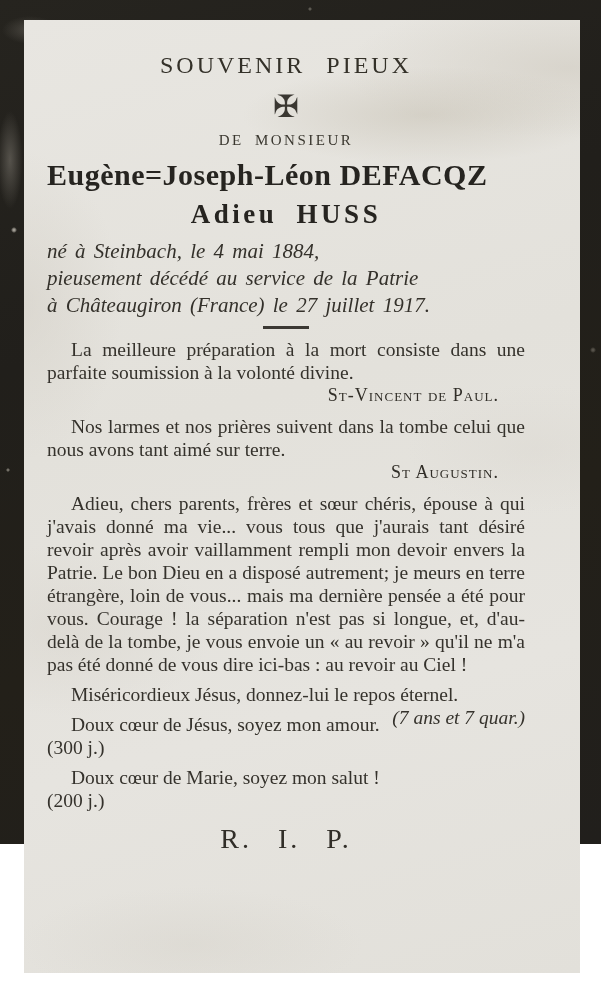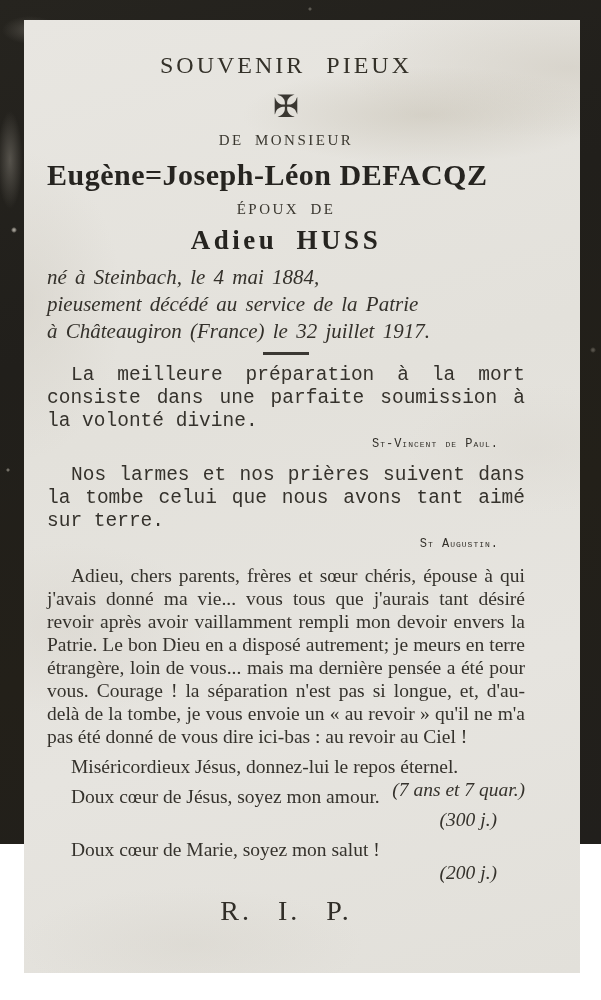--- a/index.html
+++ b/index.html
@@ -98,39 +98,37 @@
     margin: 0;
     font-size: 19.5px; line-height: 23px;
     text-align: justify;
     text-indent: 24px;
     color: #35322c;
   }
   .attribution {
     margin: 0 26px 0 0;
     text-align: right;
     font-variant: small-caps;
-    font-size: 12px; line-height: 22px;
+    font-size: 18px; line-height: 22px;
     letter-spacing: 1px;
     color: #312e28;
   }
-  .quote { margin-top: 0; font-family: Liberation Mono, monospace; }
+  .quote { margin-top: 0; }
   .quote + .quote { margin-top: 9px; }
   .farewell { margin-top: 9px; }
   .prayers { margin-top: 5px; }
   .prayer { margin-top: 7px; }
   .indulgence-float {
     float: right;
     font-style: italic;
     text-indent: 0;
   }
   .indulgence-line {
     margin: 0;
-    text-align: right;
     padding-right: 28px;
-    font-style: italic;
     font-size: 19.5px; line-height: 23px;
     color: #35322c;
   }
   .rip {
     margin: 11px 0 0;
     text-align: center;
     font-size: 28px;
     letter-spacing: 3px; word-spacing: 16px;
     color: #312e28;
   }
@@ -143,28 +141,27 @@
 
     <h1 class="title">SOUVENIR PIEUX</h1>
 
     <div class="cross">✠</div>
 
 
     <p class="caps-line">DE MONSIEUR</p>
 
     <h2 class="name">Eugène=Joseph-Léon DEFACQZ</h2>
 
-    <p class="caps-line">ÉPOUX DE</p>
 
     <h3 class="spouse">Adieu HUSS</h3>
 
     <div class="vitals">
       <p class="vital">né à Steinbach, le 4 mai 1884,</p>
       <p class="vital">pieusement décédé au service de la Patrie</p>
-      <p class="vital">à Châteaugiron (France) le 32 juillet 1917.</p>
+      <p class="vital">à Châteaugiron (France) le 27 juillet 1917.</p>
     </div>
 
     <hr class="divider">
 
     <div class="quote">
       <p class="para">La meilleure préparation à la mort consiste dans une parfaite soumission à la volonté divine.</p>
       <p class="attribution">St-Vincent de Paul.</p>
     </div>
 
     <div class="quote">

